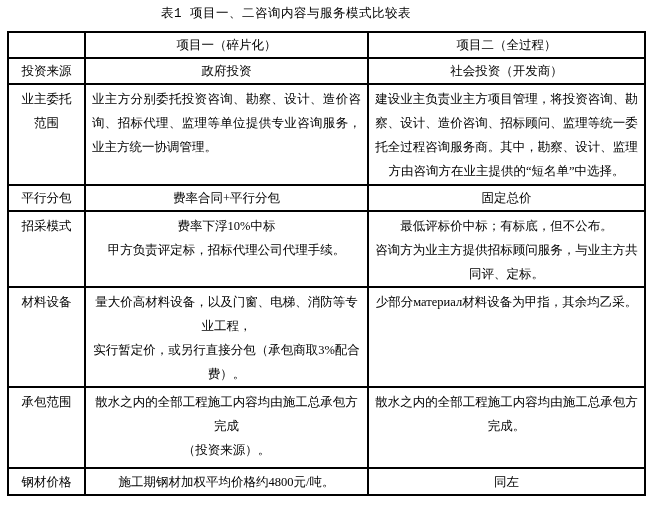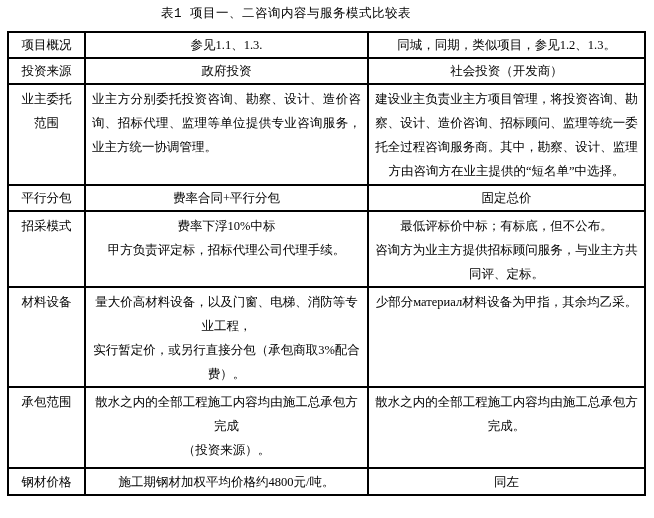--- a/index.html
+++ b/index.html
@@ -66,26 +66,26 @@
   <div class="doc-title">表1 项目一、二咨询内容与服务模式比较表</div>
 
   <table class="cmp">
     <colgroup>
         <col class="c1">
         <col class="c2">
         <col class="c3">
       </colgroup>
 
     <tbody>
+        <tr style="height:25px">
+      <td class="lbl"></td>
+      <td>项目一（碎片化）</td>
+      <td>项目二（全过程）</td>
+    </tr>
 
-    <tr style="height:25px">
-      <td class="lbl">项目概况</td>
-      <td>参见1.1、1.3.</td>
-      <td>同城，同期，类似项目，参见1.2、1.3。</td>
-    </tr>
 
     <tr style="height:25px">
       <td class="lbl">投资来源</td>
       <td>政府投资</td>
       <td>社会投资（开发商）</td>
     </tr>
 
     <tr class="vtop" style="height:101px">
       <td class="lbl">业主委托范围</td>
       <td class="just">业主方分别委托投资咨询、勘察、设计、造价咨询、招标代理、监理等单位提供专业咨询服务，业主方统一协调管理。</td>

